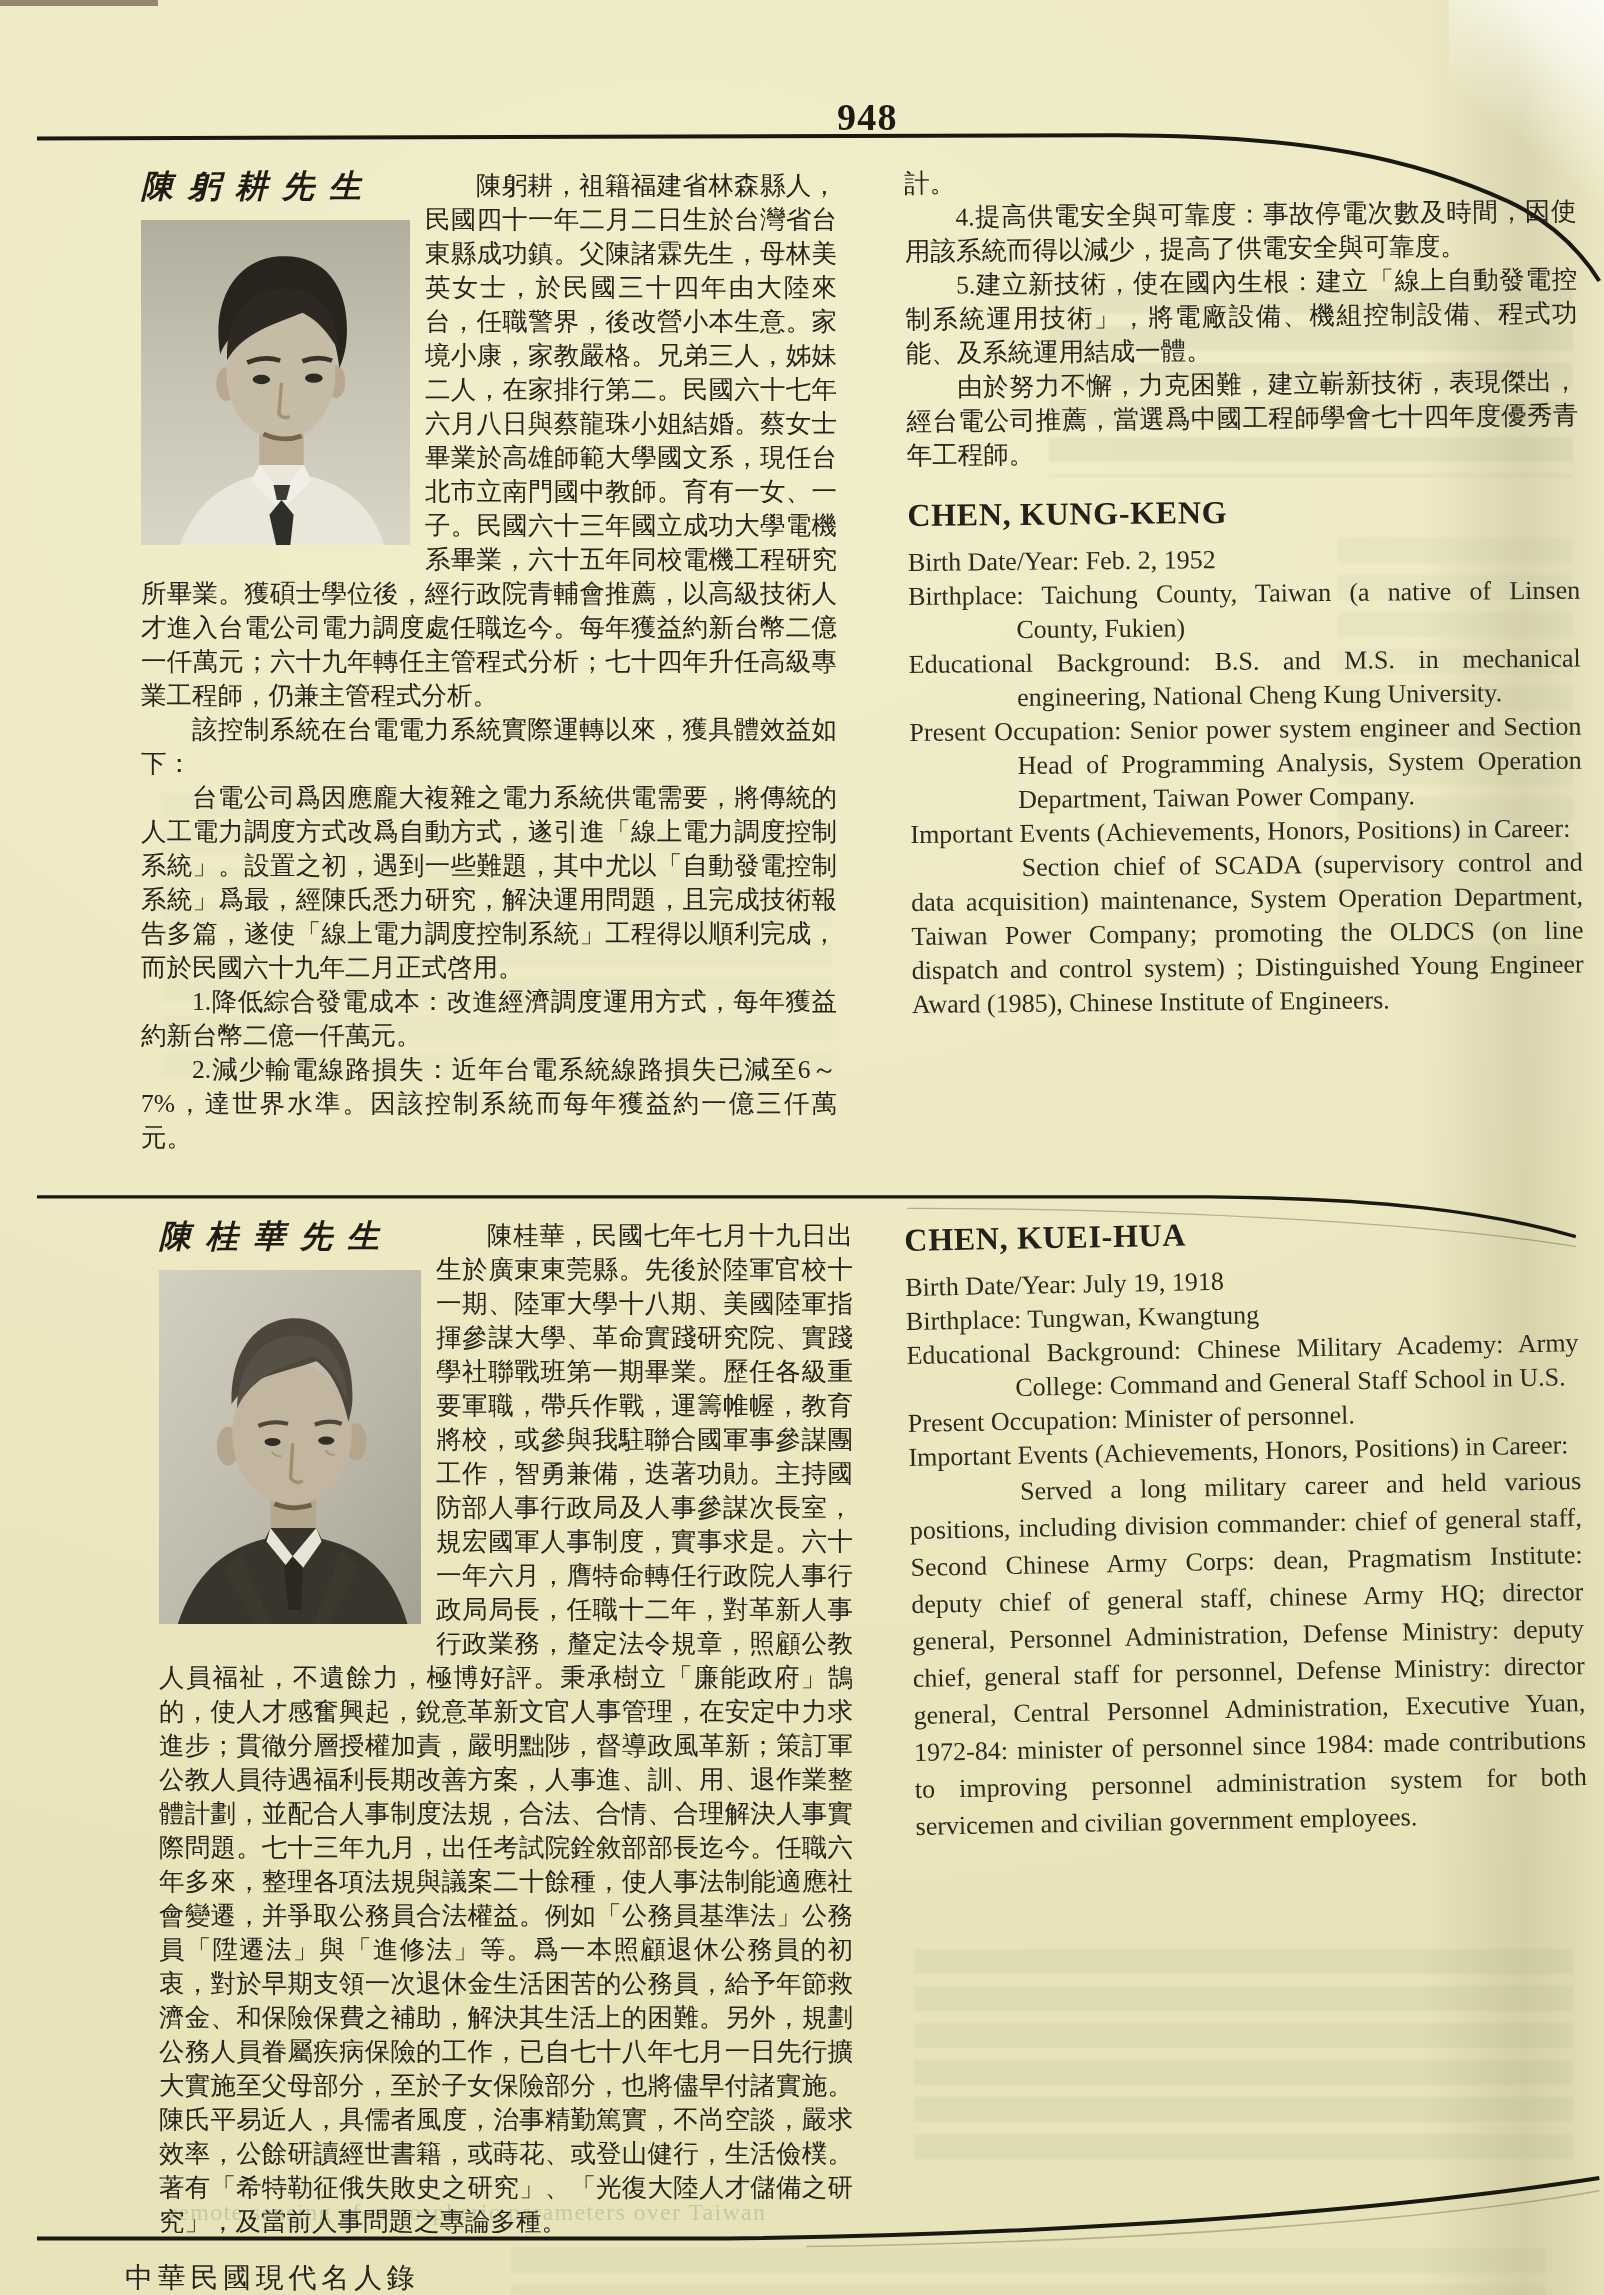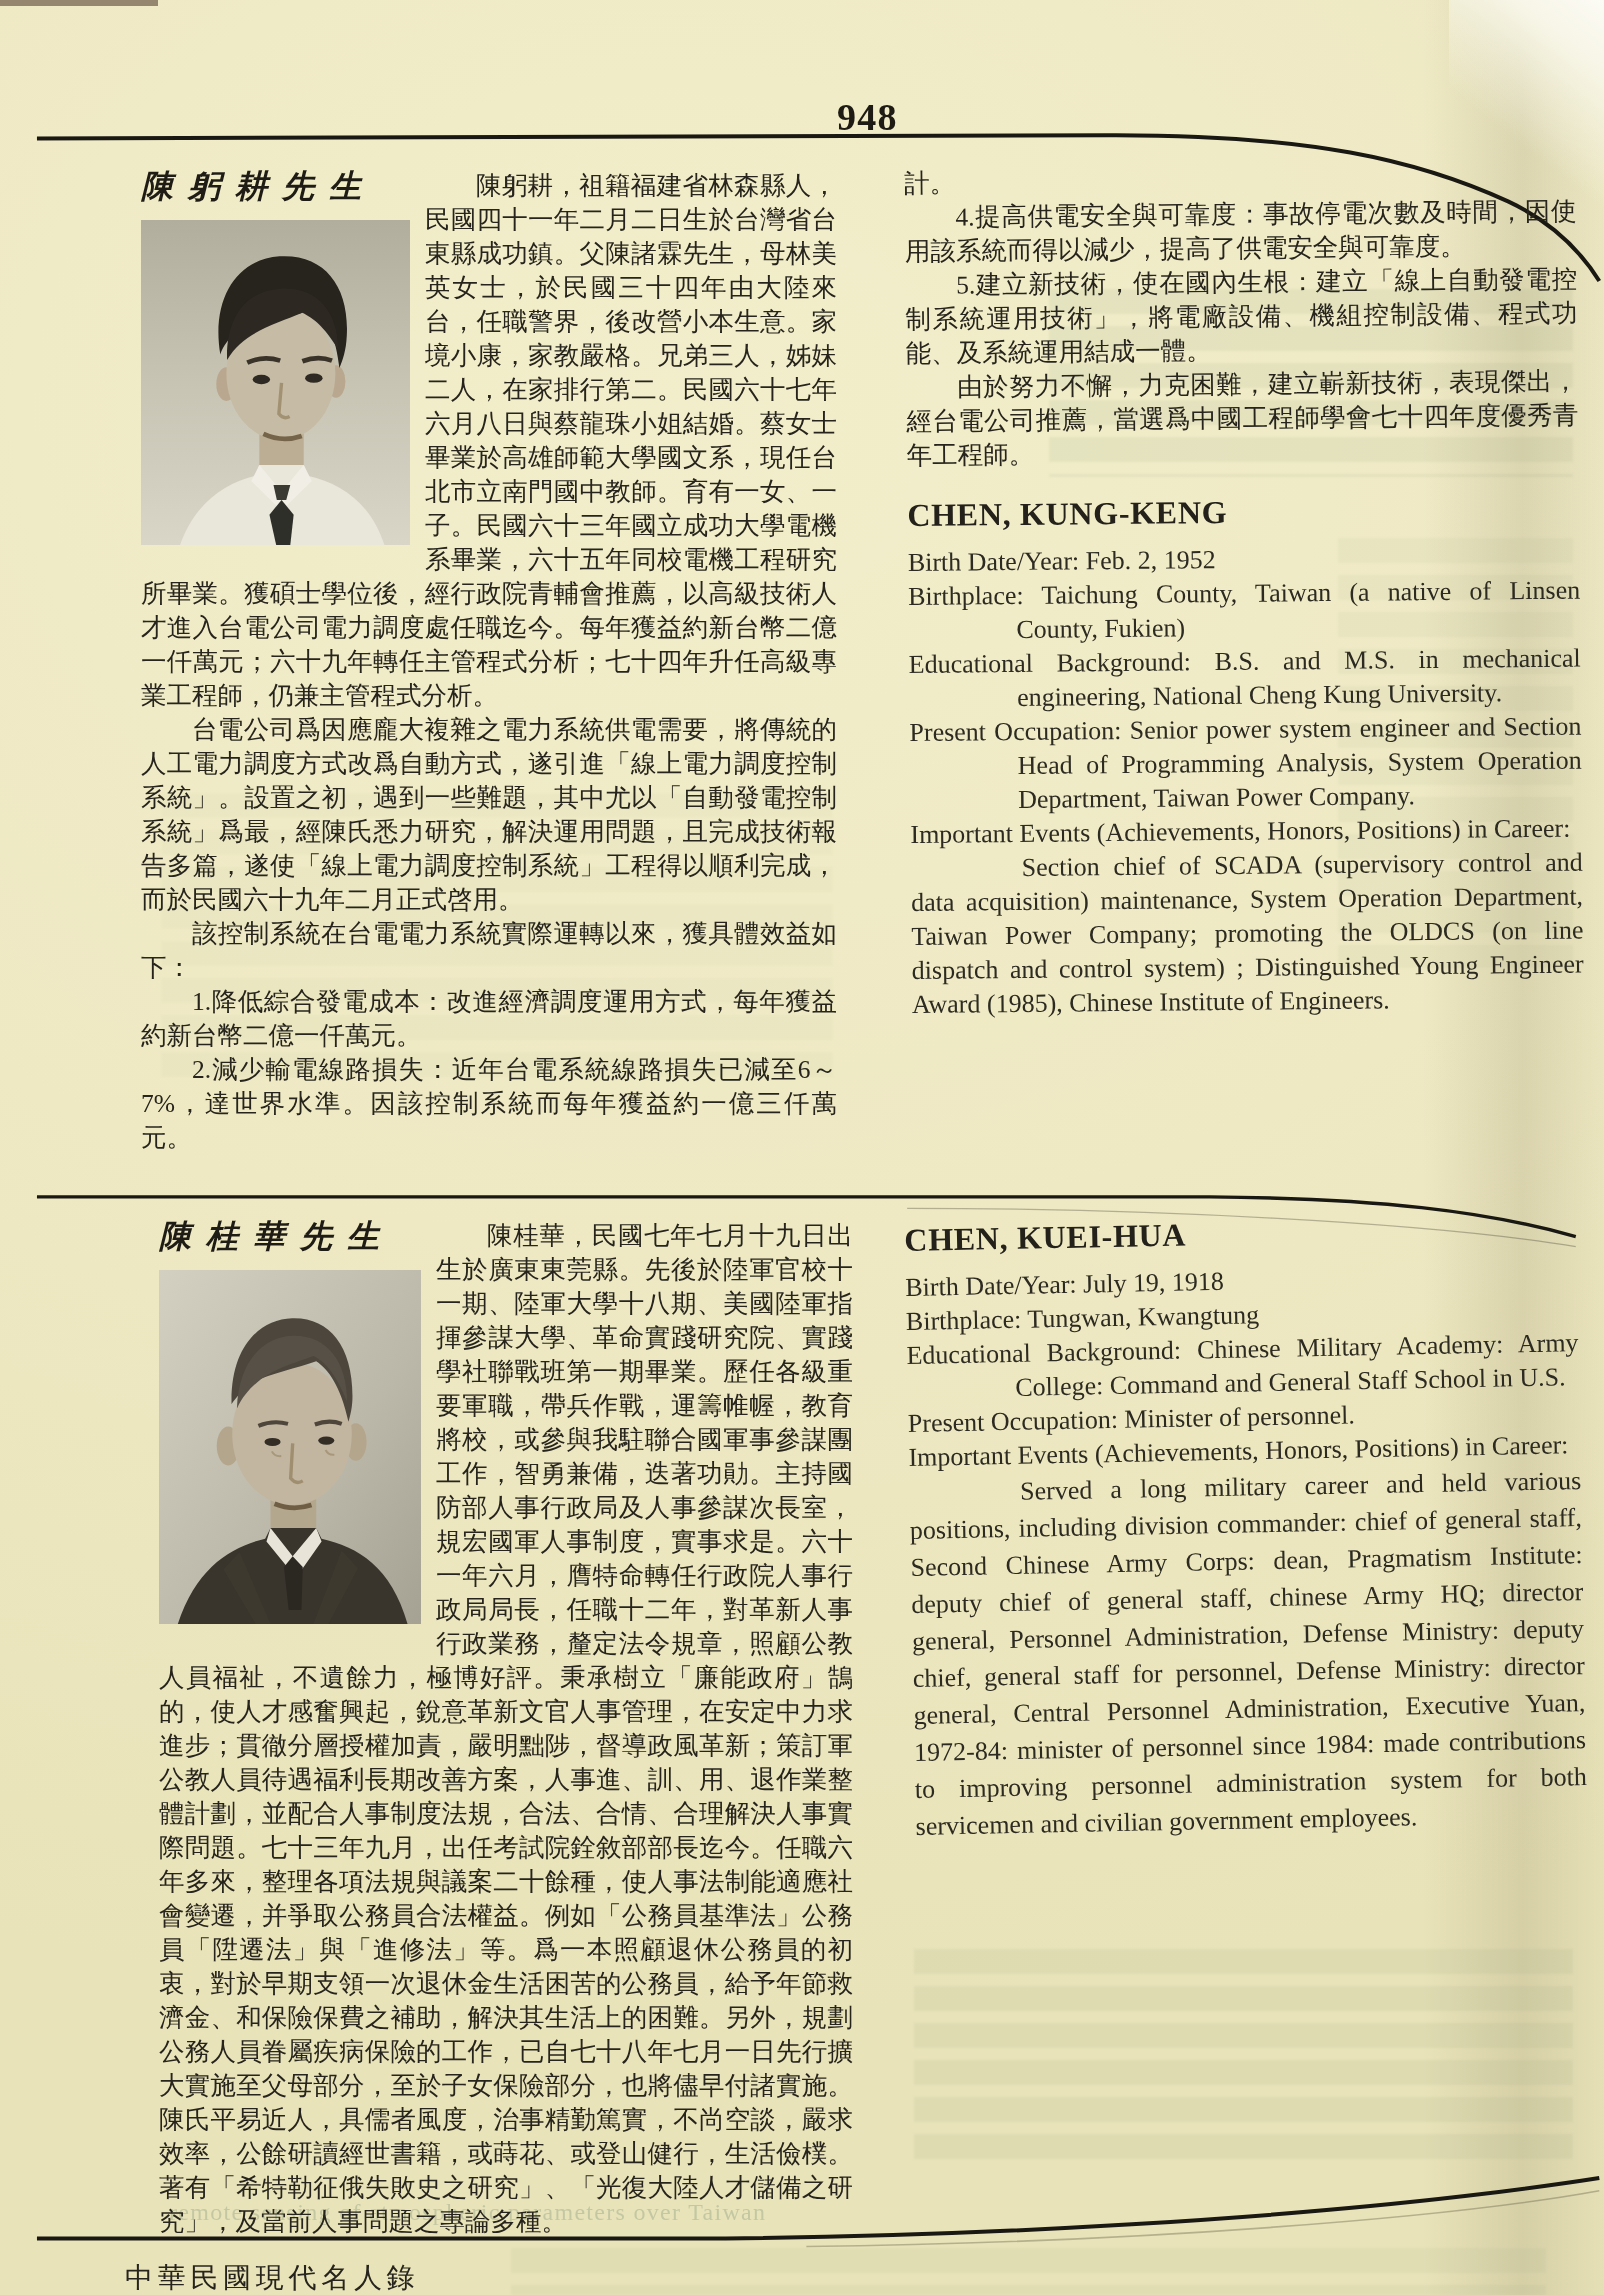--- a/index.html
+++ b/index.html
@@ -94,22 +94,22 @@
         <ellipse cx="257" cy="235" rx="13" ry="7" fill="#2e2922"></ellipse>
         <path d="M209 242 L205 288 q7 9 16 4" stroke="#a39173" stroke-width="5" fill="none"></path>
         <path d="M182 318 q28 13 57 3" stroke="#76644a" stroke-width="7" fill="none"></path>
         <path d="M58 483 C80 422 122 392 170 380 L176 364 L242 364 L248 380 C300 392 342 422 362 483 Z" fill="#e9e6da"></path>
         <path d="M176 364 L209 404 L242 364 L254 388 L209 432 L164 388 Z" fill="#f1efe5"></path>
         <path d="M197 394 L222 394 L216 416 L202 416 Z" fill="#3a3a33"></path>
         <path d="M209 416 L191 438 L201 483 L222 483 L227 438 Z" fill="#2f2f2a"></path>
       </svg>
     </div>
     <p>陳躬耕，祖籍福建省林森縣人，民國四十一年二月二日生於台灣省台東縣成功鎮。父陳諸霖先生，母林美英女士，於民國三十四年由大陸來台，任職警界，後改營小本生意。家境小康，家教嚴格。兄弟三人，姊妹二人，在家排行第二。民國六十七年六月八日與蔡龍珠小姐結婚。蔡女士畢業於高雄師範大學國文系，現任台北市立南門國中教師。育有一女、一子。民國六十三年國立成功大學電機系畢業，六十五年同校電機工程研究所畢業。獲碩士學位後，經行政院青輔會推薦，以高級技術人才進入台電公司電力調度處任職迄今。每年獲益約新台幣二億一仟萬元；六十九年轉任主管程式分析；七十四年升任高級專業工程師，仍兼主管程式分析。</p>
+    <p>該控制系統在台電電力系統實際運轉以來，獲具體效益如下：</p>
     <p>台電公司爲因應龐大複雜之電力系統供電需要，將傳統的人工電力調度方式改爲自動方式，遂引進「線上電力調度控制系統」。設置之初，遇到一些難題，其中尤以「自動發電控制系統」爲最，經陳氏悉力研究，解決運用問題，且完成技術報告多篇，遂使「線上電力調度控制系統」工程得以順利完成，而於民國六十九年二月正式啓用。</p>
-    <p>該控制系統在台電電力系統實際運轉以來，獲具體效益如下：</p>
     <p>1.降低綜合發電成本：改進經濟調度運用方式，每年獲益約新台幣二億一仟萬元。</p>
     <p>2.減少輸電線路損失：近年台電系統線路損失已減至6～7%，達世界水準。因該控制系統而每年獲益約一億三仟萬元。</p>
   </section>
 
   <section class="entry1-right">
     <div class="zh" lang="zh-Hant">
       <p class="noindent">計。</p>
       <p>4.提高供電安全與可靠度：事故停電次數及時間，因使用該系統而得以減少，提高了供電安全與可靠度。</p>
       <p>5.建立新技術，使在國內生根：建立「線上自動發電控制系統運用技術」，將電廠設備、機組控制設備、程式功能、及系統運用結成一體。</p>
       <p>由於努力不懈，力克困難，建立嶄新技術，表現傑出，經台電公司推薦，當選爲中國工程師學會七十四年度優秀青年工程師。</p>

